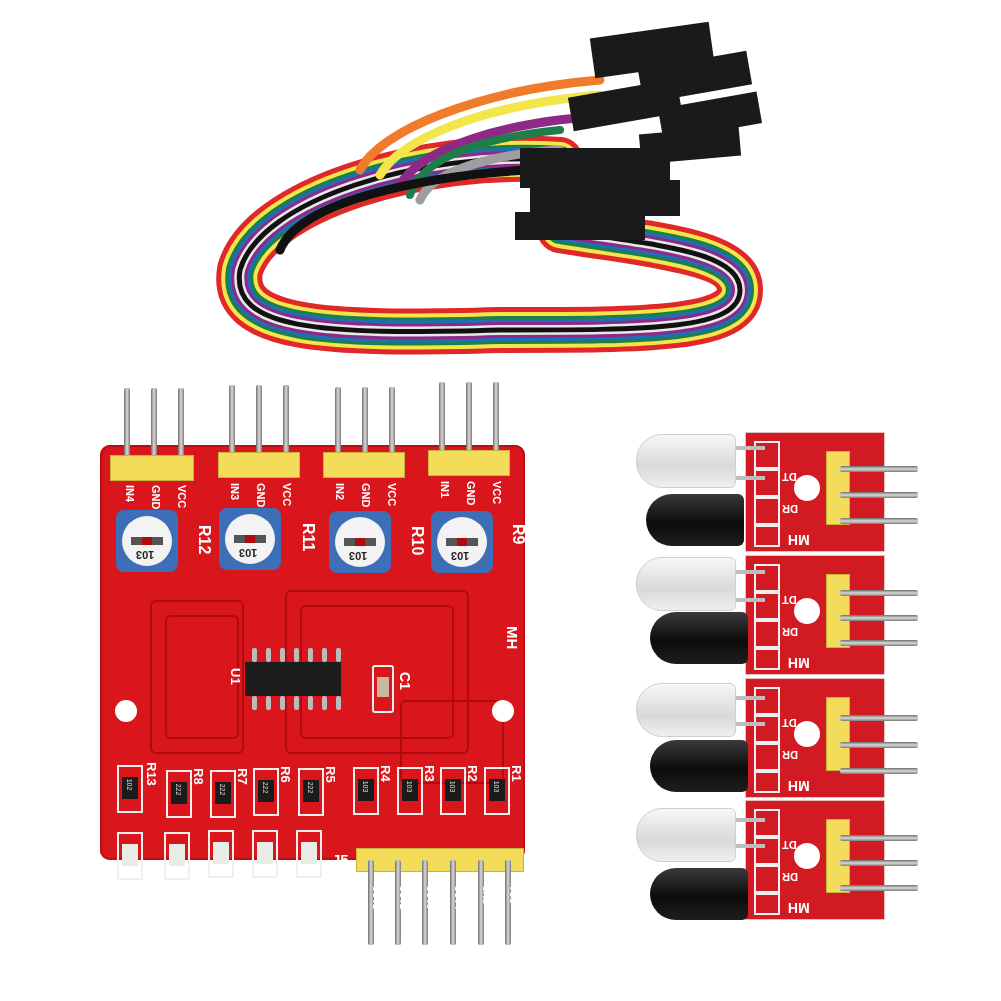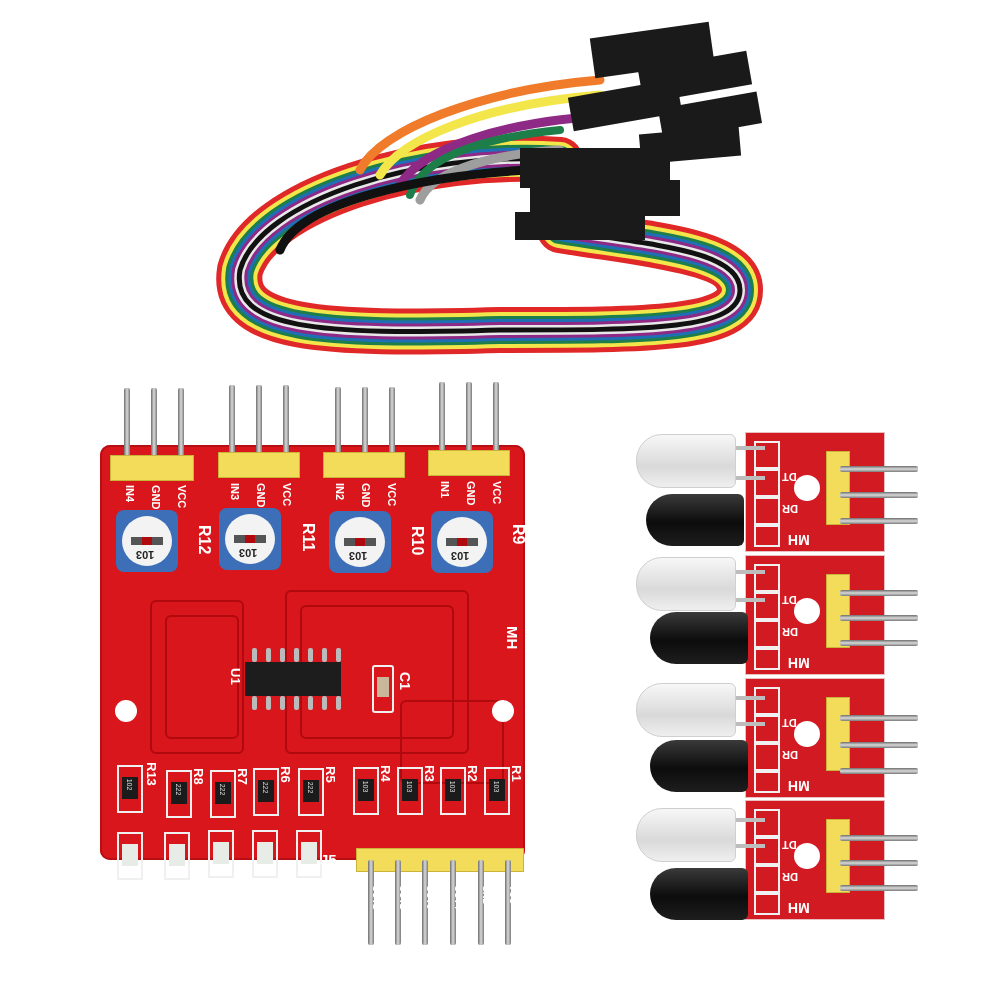--- a/index.html
+++ b/index.html
@@ -236,21 +236,21 @@
 <div class="silk rot90" style="left:226px;top:885px;font-size:15px;">D3</div>
 <div class="smd-frame" style="left:252px;top:830px;">
     <div class="smd-led"></div>
   </div>
 <div class="silk rot90" style="left:270px;top:885px;font-size:15px;">D2</div>
 <div class="smd-frame" style="left:296px;top:830px;">
     <div class="smd-led"></div>
   </div>
 <div class="silk rot90" style="left:314px;top:885px;font-size:15px;">D1</div>
 
-<div class="silk" style="left:320px;top:852px;font-size:15px;">J5</div>
+<div class="silk" style="left:332px;top:852px;font-size:15px;">J5</div>
 <div class="header" style="left:356px;top:848px;width:166px;height:22px;"></div>
 <div class="pin-v" style="left:368px;top:860px;height:85px;"></div>
 <div class="pin-v" style="left:395px;top:860px;height:85px;"></div>
 <div class="pin-v" style="left:422px;top:860px;height:85px;"></div>
 <div class="pin-v" style="left:450px;top:860px;height:85px;"></div>
 <div class="pin-v" style="left:478px;top:860px;height:85px;"></div>
 <div class="pin-v" style="left:505px;top:860px;height:85px;"></div>
 <div class="silk rot90" style="left:380px;top:885px;font-size:9px;">OUT1</div>
 <div class="silk rot90" style="left:407px;top:885px;font-size:9px;">OUT2</div>
 <div class="silk rot90" style="left:434px;top:885px;font-size:9px;">OUT3</div>

